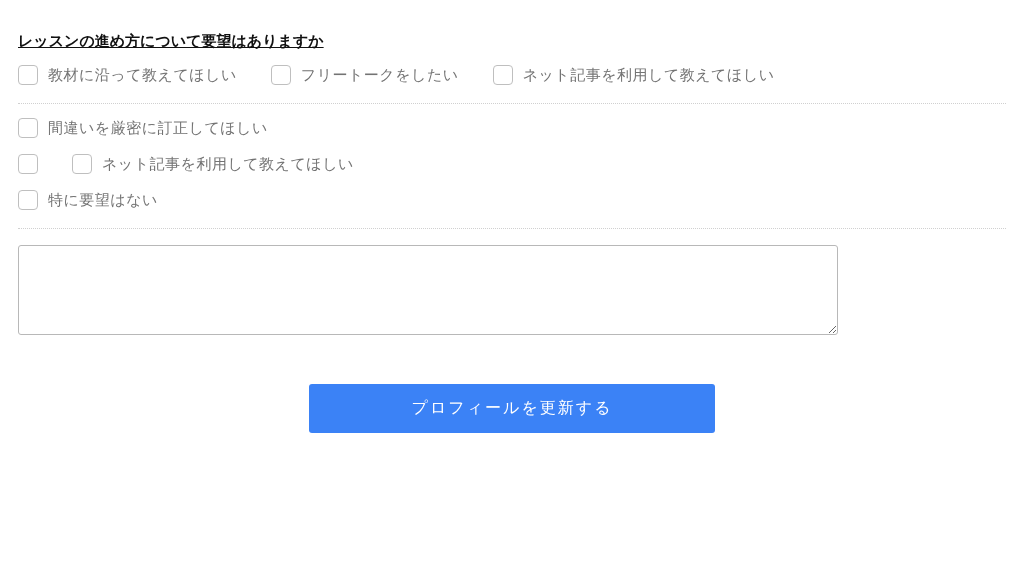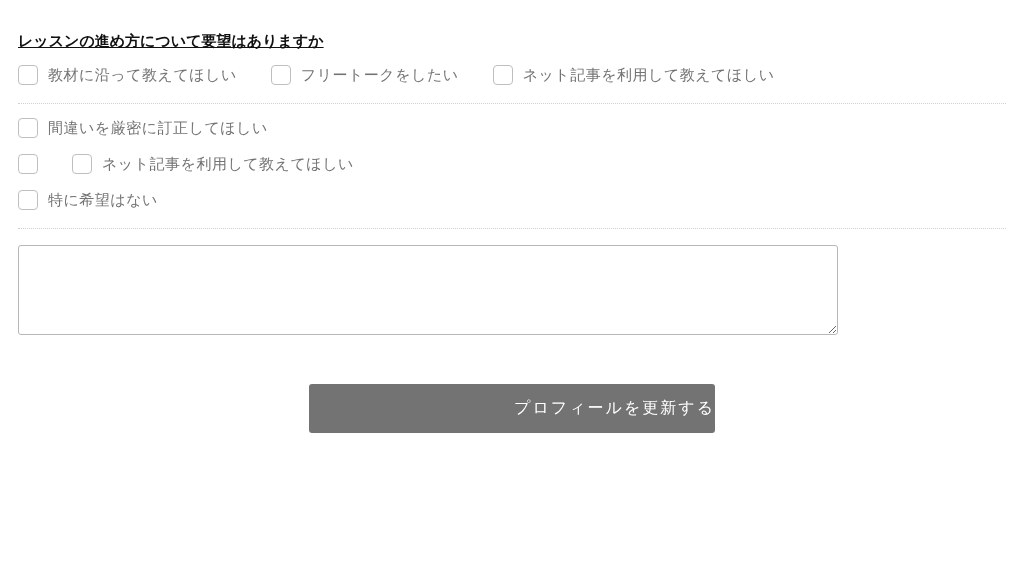--- a/index.html
+++ b/index.html
@@ -86,22 +86,21 @@
       padding: 14px 0;
       width: 406px;
       font-size: 16px;
       font-weight: 500;
       letter-spacing: 2px;
       border-radius: 3px;
       cursor: pointer;
       font-family: inherit;
     }
     .submit-btn {
-      background: #737373;
-      text-align: right;
+      background: #3b82f6;
     }
   </style>
 </head>
 <body>
 
 <div class="section">
   <div class="section-title">レッスンの進め方について要望はありますか</div>
   <div class="checkbox-row">
     <label class="checkbox-item">
       <span class="checkbox-box"></span>
@@ -130,21 +129,21 @@
       <span class="checkbox-box"></span>
     </label>
     <label class="checkbox-item">
       <span class="checkbox-box"></span>
       <span class="checkbox-label">ネット記事を利用して教えてほしい</span>
     </label>
   </div>
   <div class="checkbox-row">
     <label class="checkbox-item">
       <span class="checkbox-box"></span>
-      <span class="checkbox-label">特に希望はない</span>
+      <span class="checkbox-label">特に要望はない</span>
     </label>
   </div>
 </div>
 
 <div class="section" style="border-bottom:none;">
   <div class="textarea-wrap">
     <textarea value="" style=""></textarea>
   </div>
 </div>
 

